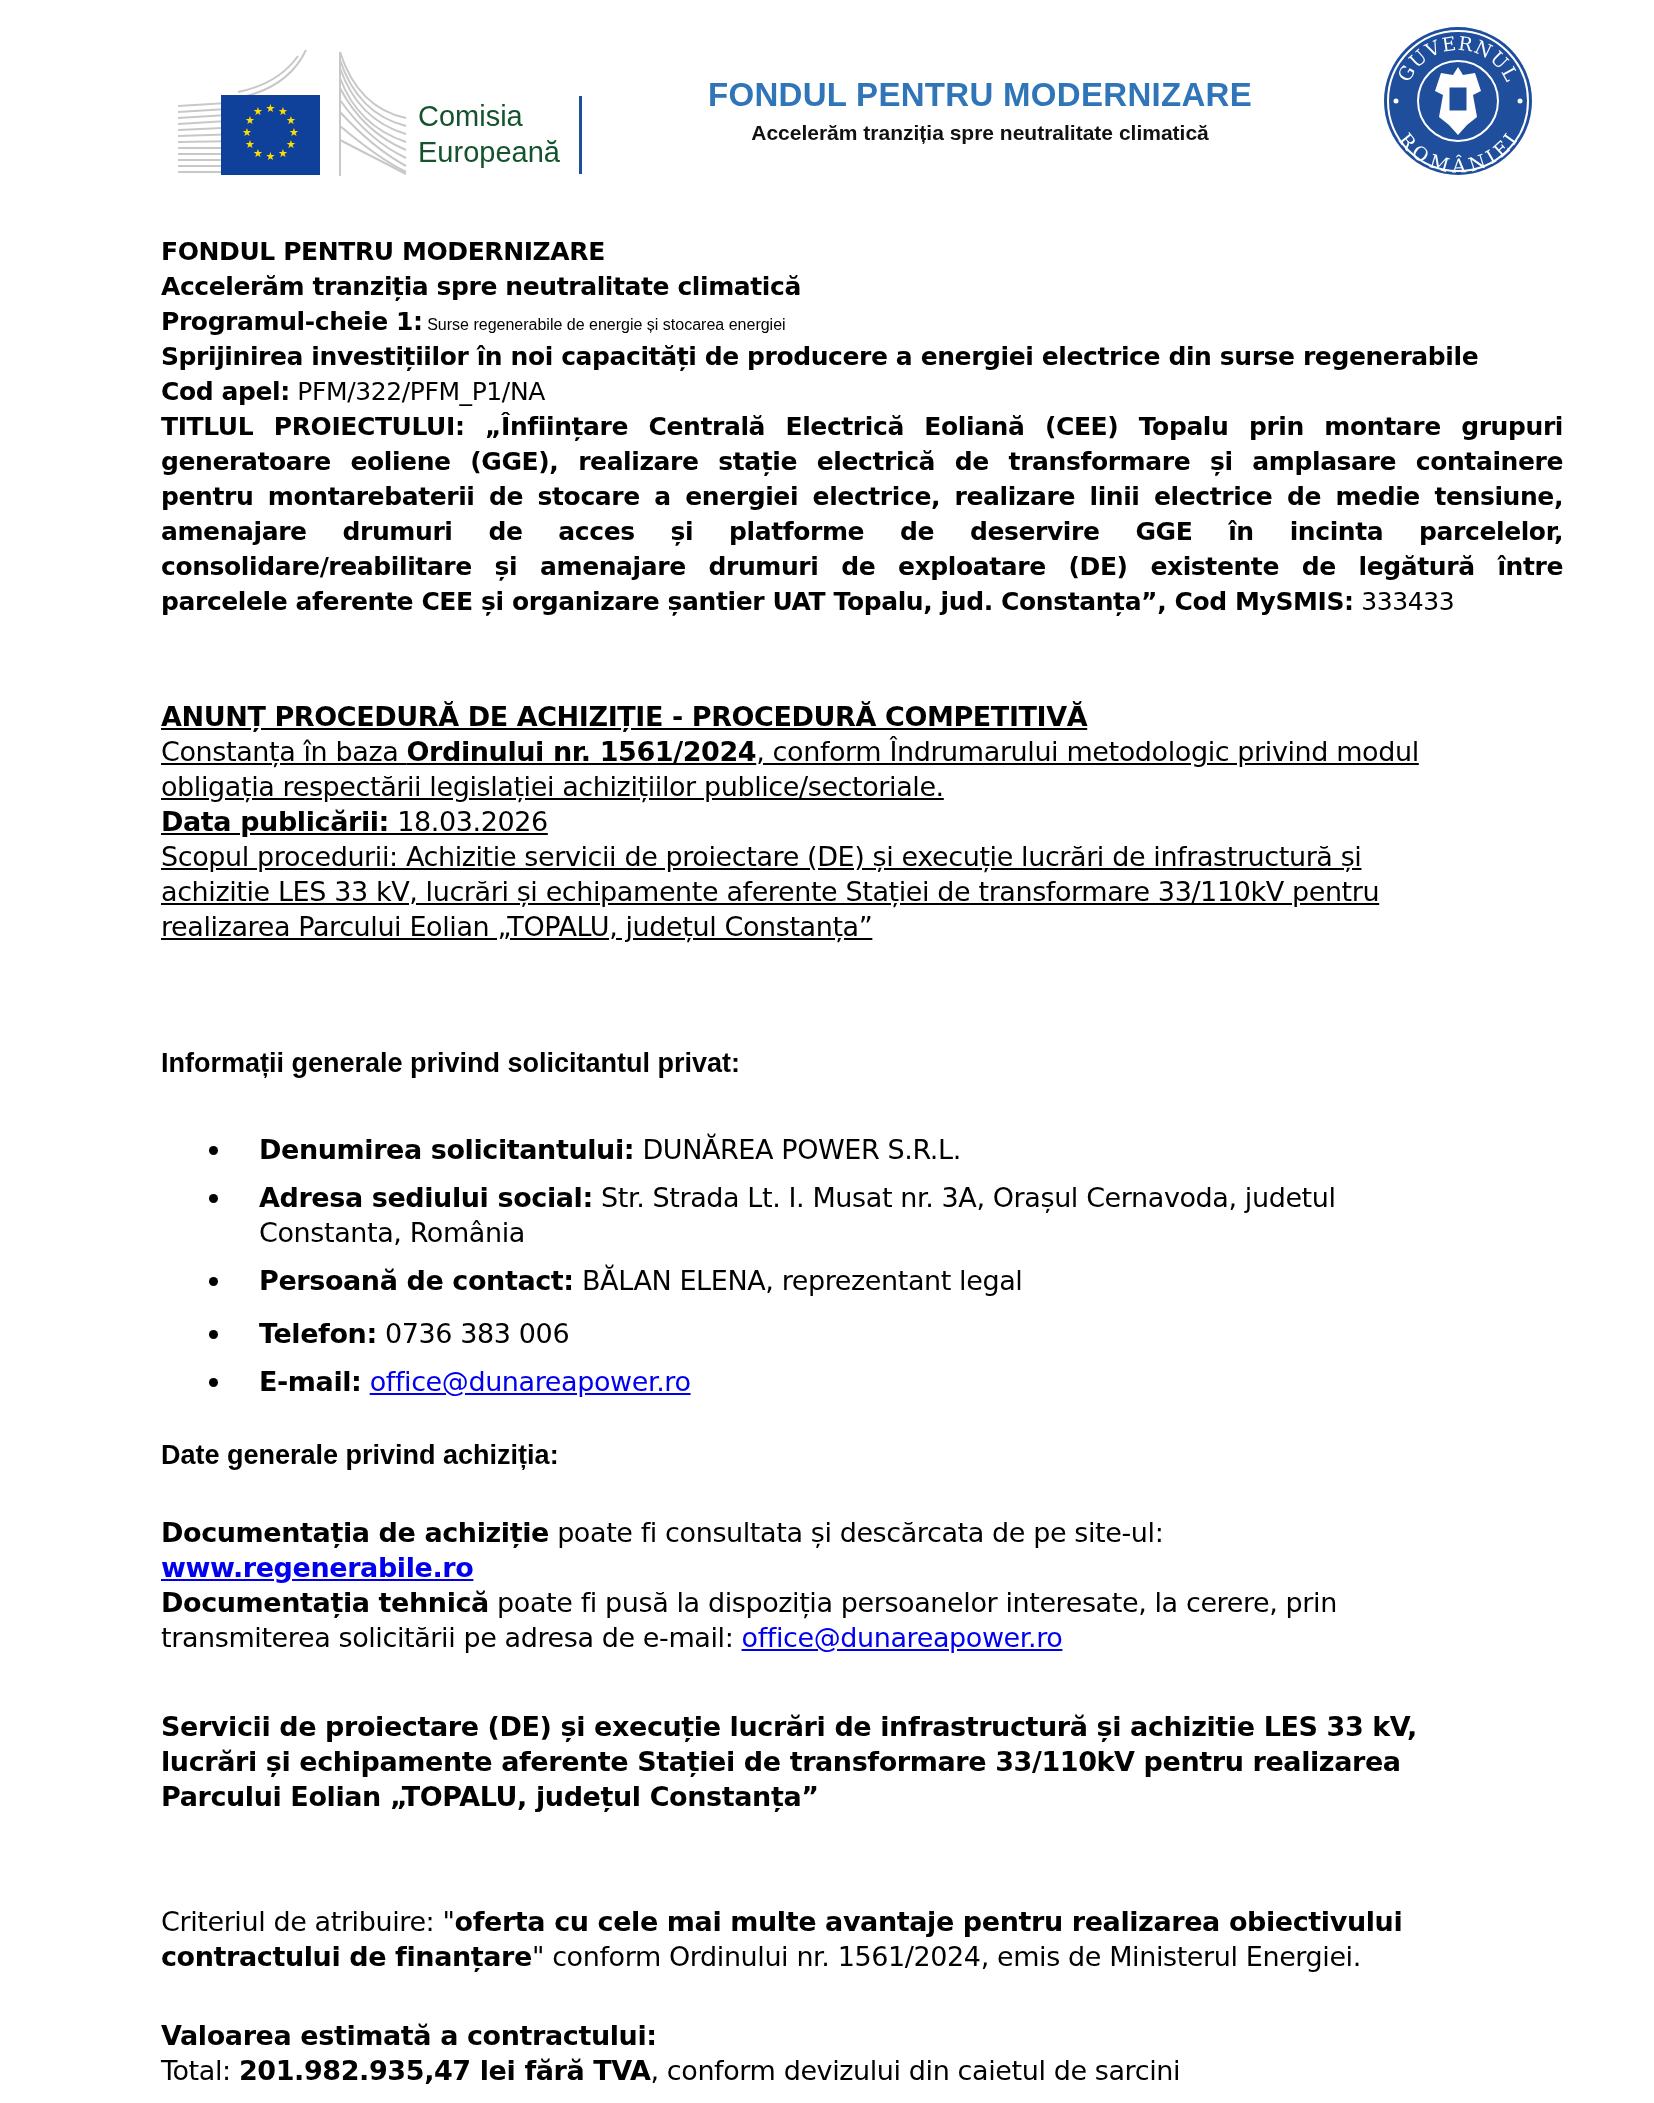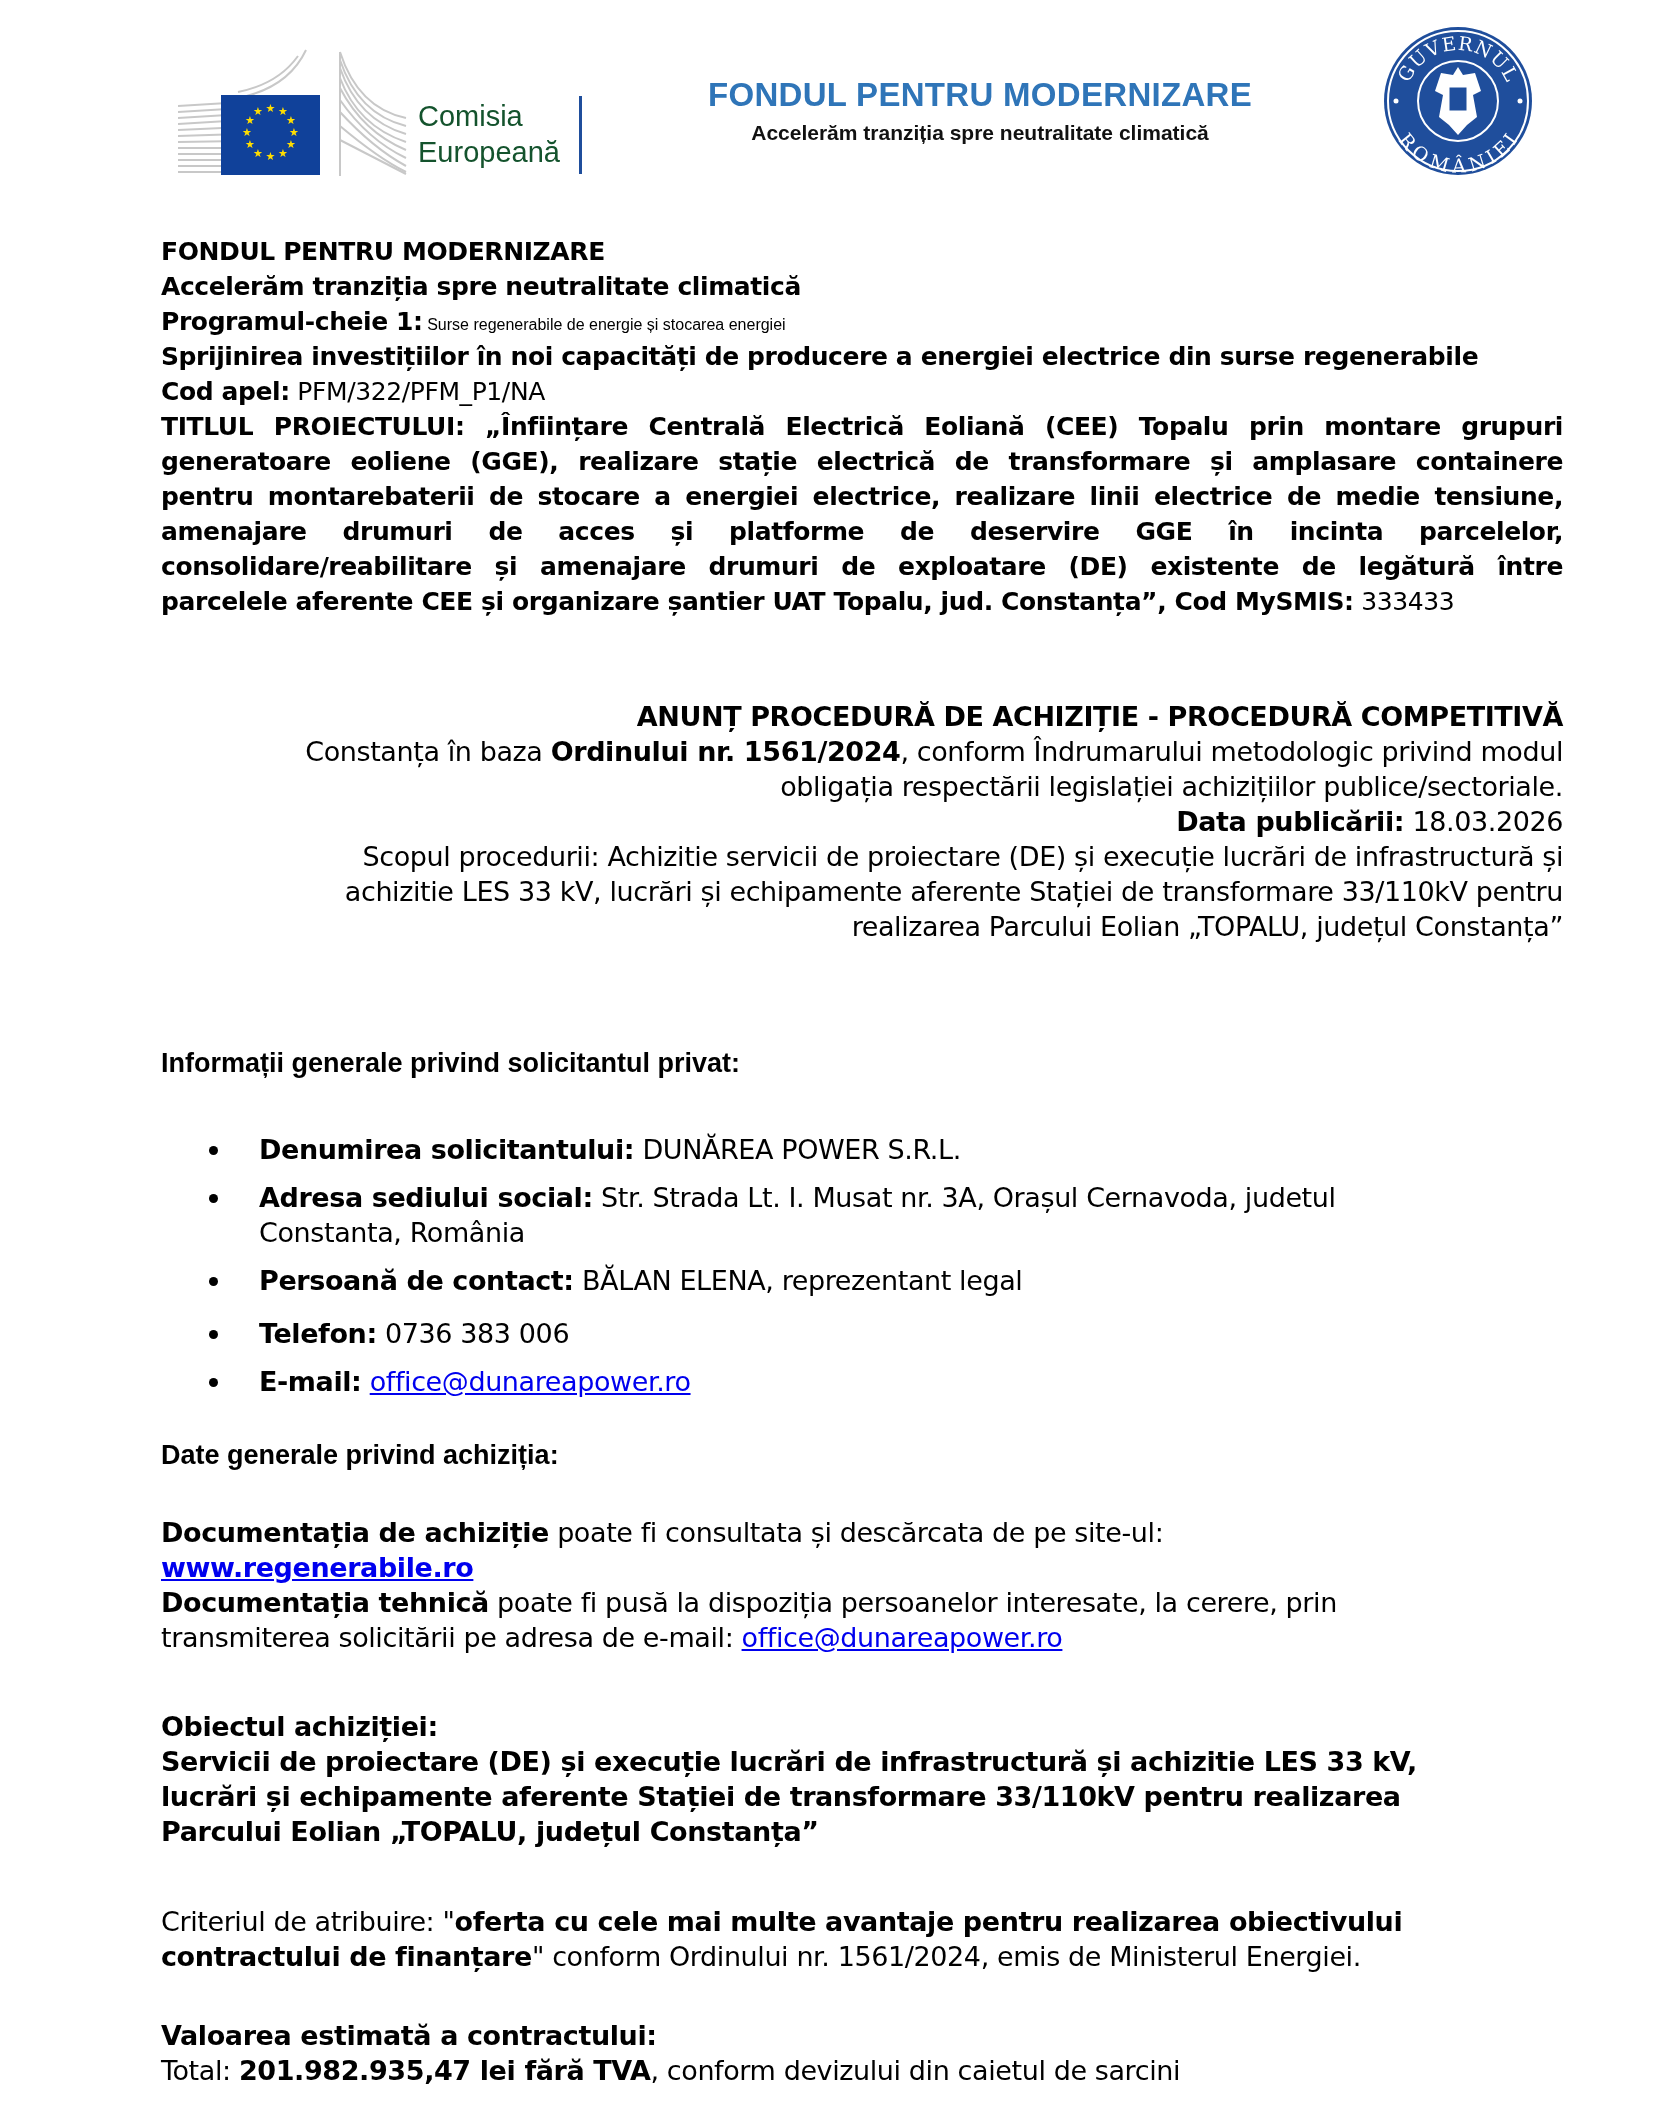--- a/index.html
+++ b/index.html
@@ -18,21 +18,21 @@
 
   .fpm-title { position:absolute; left:670px; top:76px; width:620px; text-align:center; font-family:"Liberation Sans", sans-serif; font-weight:bold; font-size:33px; color:#2f75b8; letter-spacing:0.3px; }
   .fpm-sub { position:absolute; left:670px; top:121px; width:620px; text-align:center; font-family:"Liberation Sans", sans-serif; font-weight:bold; font-size:21px; color:#111; }
 
   .gov-seal { position:absolute; left:1383px; top:25px; width:150px; height:152px; }
 
   
   .block { position:absolute; left:161px; width:1402px; }
   .line { height:35px; line-height:35px; white-space:nowrap; }
   .just { text-align:justify; text-align-last:justify; white-space:normal; }
-  .center { text-align:right; }
+  .center { text-align:left;text-decoration:underline; }
   .h-sec { font-family:"Liberation Sans", sans-serif; font-weight:bold; font-size:27px; }
 
   ul.bul { list-style:none; margin:0; padding:0; }
   ul.bul li { position:relative; padding-left:98px; line-height:35px; }
   ul.bul li .dot { position:absolute; left:48px; top:14px; width:9px; height:9px; border-radius:50%; background:#000; }
 </style>
 </head>
 <body>
 
 <div class="logo-ec">
@@ -147,21 +147,20 @@
 <div class="block h-sec" style="top:1438px;line-height:35px;">Date generale privind achiziția:</div>
 
 <div class="block tah" style="top:1515px;font-size:27px;">
   <div class="line"><b>Documentația de achiziție</b><span> poate fi consultata și descărcata de pe site-ul:</span></div>
   <div class="line b"><a class="link">www.regenerabile.ro</a></div>
   <div class="line"><b>Documentația tehnică</b><span> poate fi pusă la dispoziția persoanelor interesate, la cerere, prin</span></div>
   <div class="line"><span>transmiterea solicitării pe adresa de e-mail: </span><a class="link">office@dunareapower.ro</a></div>
 </div>
 
 <div class="block tah" style="top:1709px;font-size:27px;">
-  <div class="line b">Obiectul achiziției:</div>
   <div class="line b">Servicii de proiectare (DE) și execuție lucrări de infrastructură și achizitie LES 33 kV,</div>
   <div class="line b">lucrări și echipamente aferente Stației de transformare 33/110kV pentru realizarea</div>
   <div class="line b">Parcului Eolian „TOPALU, județul Constanța”</div>
 </div>
 
 <div class="block tah" style="top:1904px;font-size:27px;">
   <div class="line"><span>Criteriul de atribuire: "</span><b>oferta cu cele mai multe avantaje pentru realizarea obiectivului</b></div>
   <div class="line"><b>contractului de finanțare</b><span>" conform Ordinului nr. 1561/2024, emis de Ministerul Energiei.</span></div>
 </div>
 

